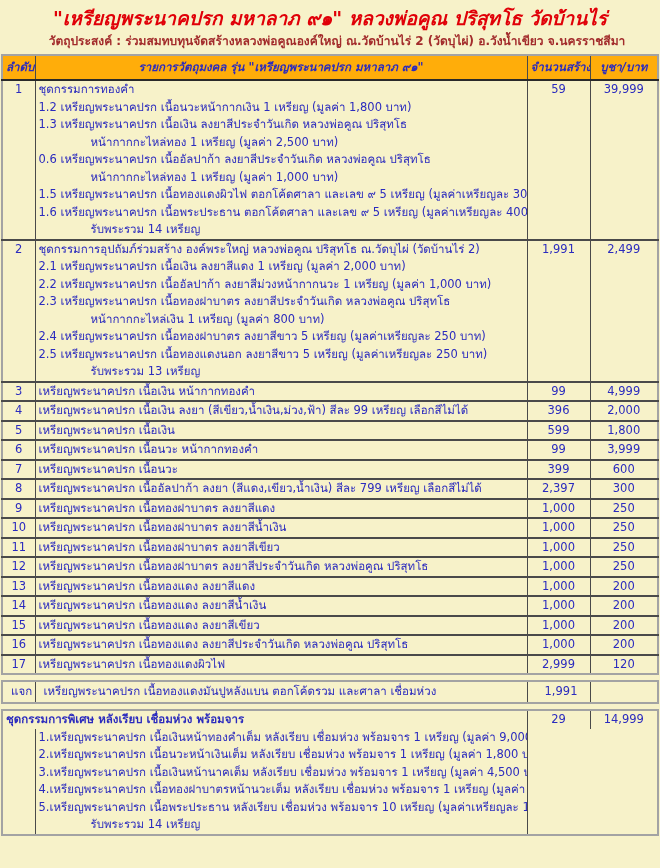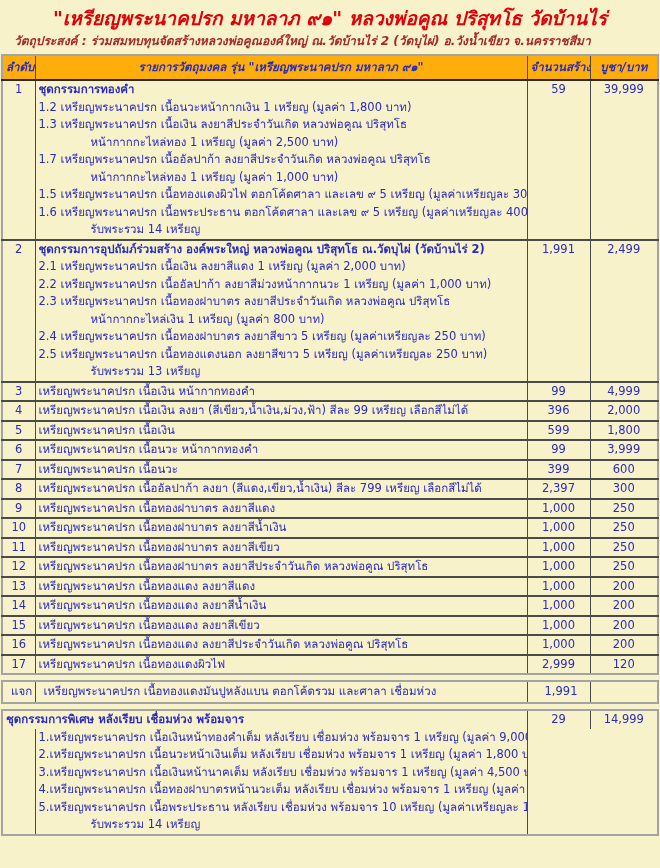--- a/index.html
+++ b/index.html
@@ -14,22 +14,22 @@
     text-align:center;
     padding-top:5px;
     font-size:19px;
     font-weight:bold;
     font-style:italic;
     color:#E00008;
     letter-spacing:0px;
     line-height:26px;
   }
   .subtitle{
+    text-align:center;
     font-size:12px;
-    font-style:italic;
     font-weight:bold;
     color:#A22B2B;
     line-height:20px;
     margin-bottom:3px;
     padding-left:14px;
   }
   table.tbl{
     border-collapse:collapse;
     table-layout:fixed;
     width:656px;
@@ -59,21 +59,21 @@
     font-style:italic;
     font-weight:bold;
     font-size:11.5px;
     height:23px;
     text-align:center;
   }
   tr.hard td{border-top:2px solid #4A4A4A;}
   tr.soft td{border-top:none;}
   td.no-cell{text-align:center;}
   td.qty-cell,td.price-cell{text-align:center;}
-  td.desc-cell.section{font-weight:bold;}
+  td.desc-cell.section{font-weight:normal;}
   td.desc-cell .ind{display:inline-block;width:52px;}
   .gap{height:5px;}
   table.tbl2 td{height:20px;padding-left:8px;}
   td.sp-title{font-weight:bold;}
 </style>
 </head>
 <body>
 
 <div class="page">
 
@@ -115,21 +115,21 @@
           <td class="price-cell"></td>
         </tr>
         <tr class="soft">
           <td class="no-cell"></td>
           <td class="desc-cell"><span class="ind"></span>หน้ากากกะไหล่ทอง 1 เหรียญ (มูลค่า 2,500 บาท)</td>
           <td class="qty-cell"></td>
           <td class="price-cell"></td>
         </tr>
         <tr class="soft">
           <td class="no-cell"></td>
-          <td class="desc-cell">1.7 เหรียญพระนาคปรก เนื้ออัลปาก้า ลงยาสีประจำวันเกิด หลวงพ่อคูณ ปริสุทโธ</td>
+          <td class="desc-cell">0.6 เหรียญพระนาคปรก เนื้ออัลปาก้า ลงยาสีประจำวันเกิด หลวงพ่อคูณ ปริสุทโธ</td>
           <td class="qty-cell"></td>
           <td class="price-cell"></td>
         </tr>
         <tr class="soft">
           <td class="no-cell"></td>
           <td class="desc-cell"><span class="ind"></span>หน้ากากกะไหล่ทอง 1 เหรียญ (มูลค่า 1,000 บาท)</td>
           <td class="qty-cell"></td>
           <td class="price-cell"></td>
         </tr>
         <tr class="soft">

